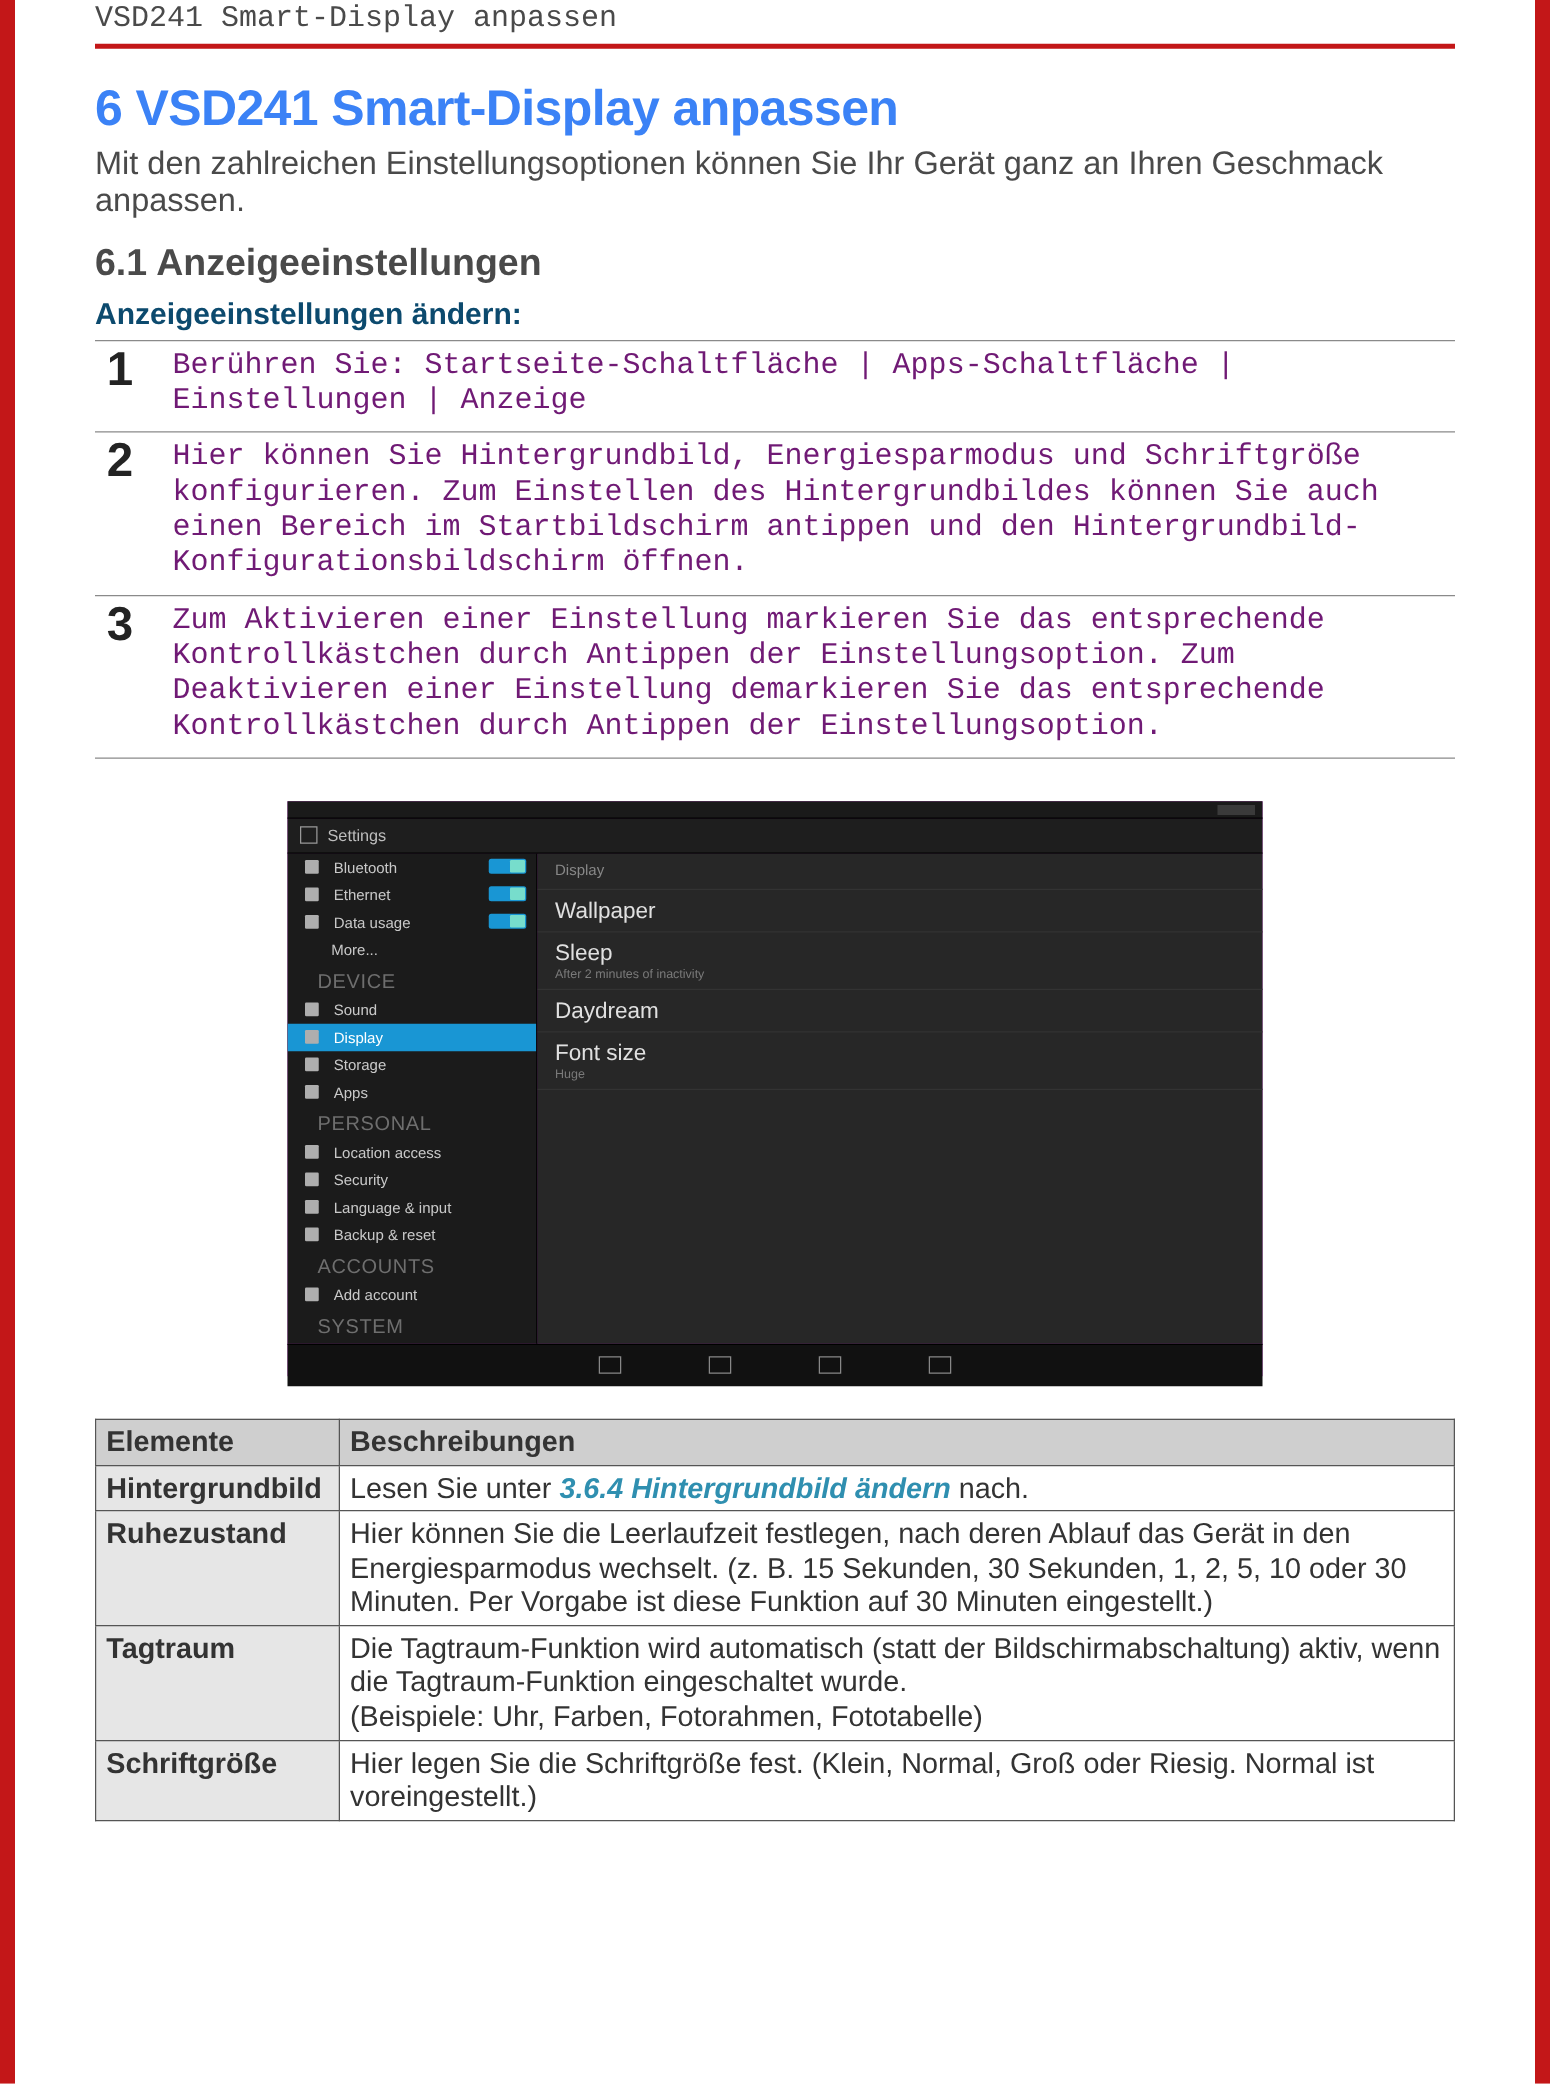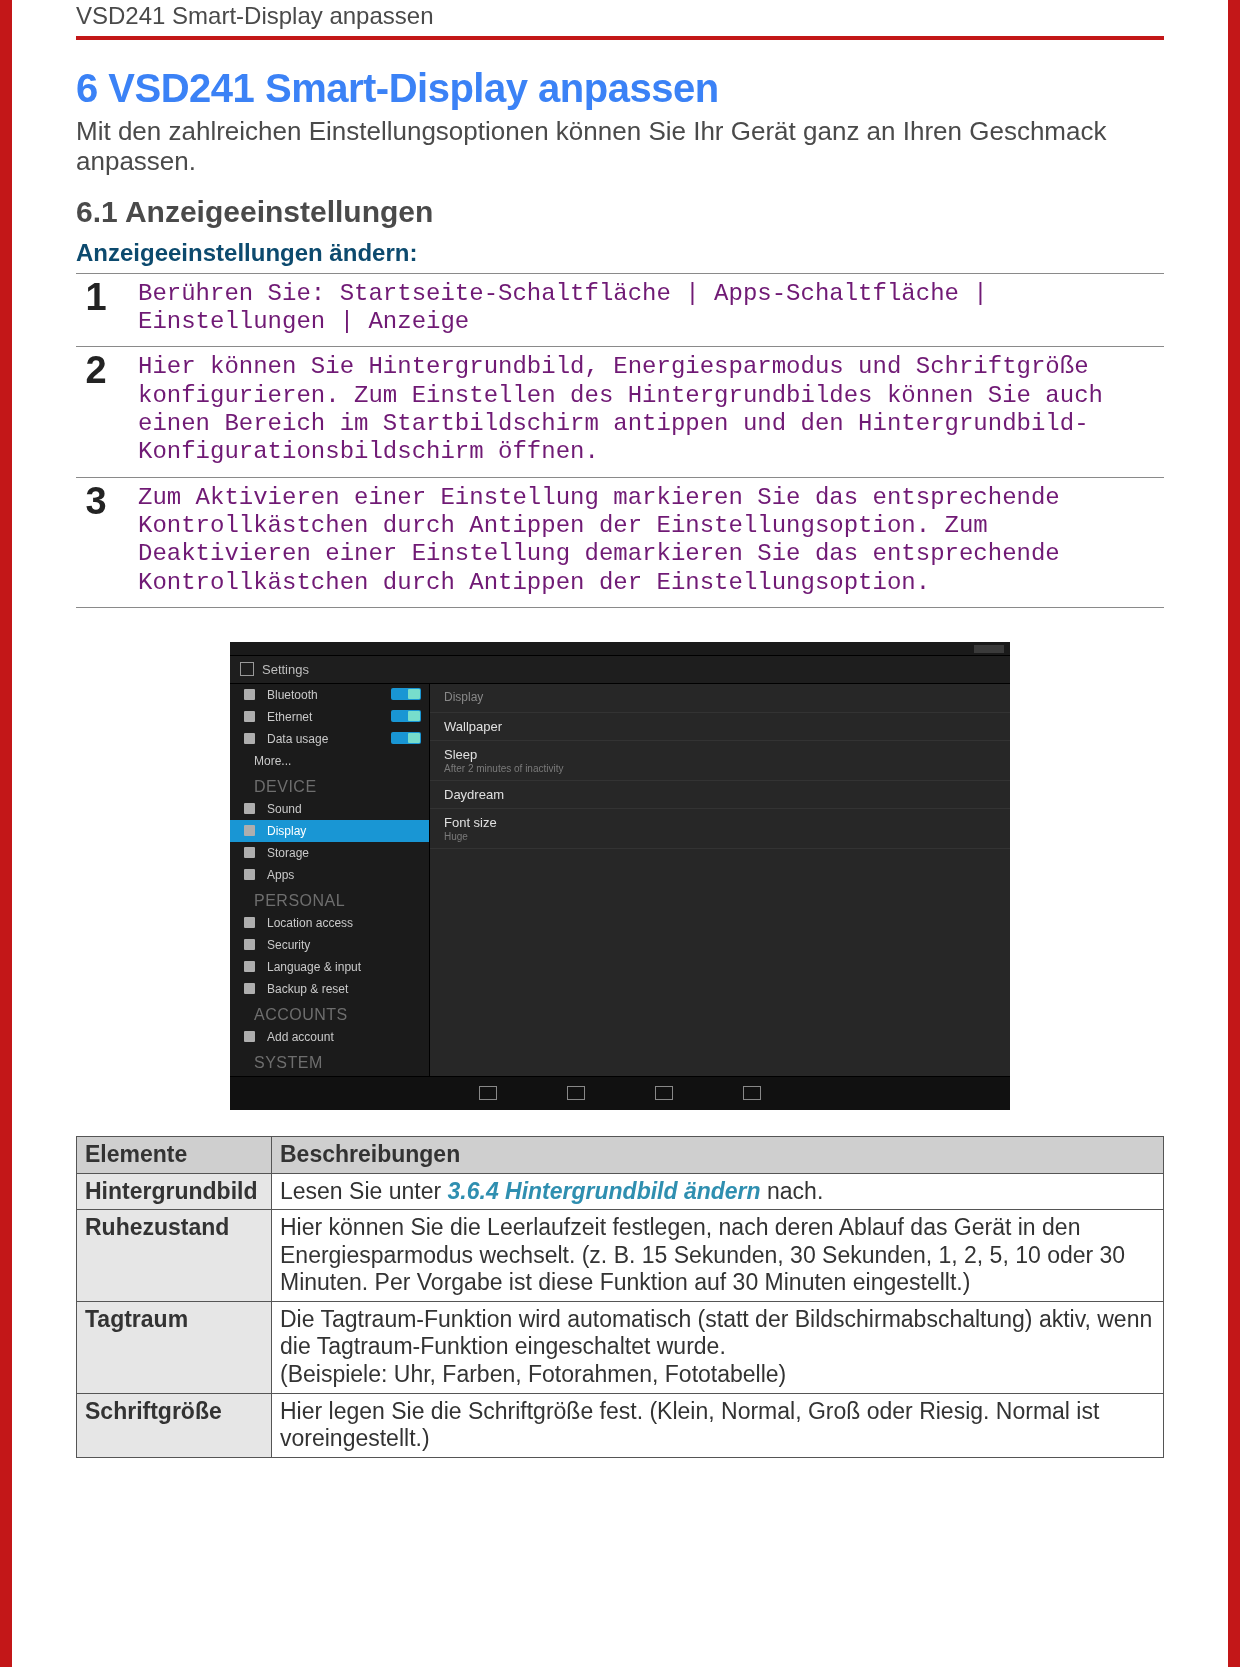--- a/index.html
+++ b/index.html
@@ -1,19 +1,19 @@
 <!DOCTYPE html>
 <html><head>
 <meta charset="utf-8">
 <style>
   * { box-sizing: border-box; margin: 0; padding: 0; }
   html, body { width: 1240px; height: 1667px; font-family: Arial, Helvetica, sans-serif; background: #fff; }
   .page { width: 1240px; height: 1667px; position: relative; border: 12px solid #c31718; border-top: none; border-bottom: none; background: #fff; }
   .inner { padding: 0 64px; }
-  .running-head { font-size: 24px; color: #4a4a4a; padding-top: 2px; font-family: Liberation Sans, sans-serif; }
+  .running-head { font-size: 24px; color: #4a4a4a; padding-top: 2px; font-family: Liberation Mono, monospace; }
   .red-rule { height: 4px; background: #c31718; margin-top: 6px; margin-bottom: 26px; }
   h1.chapter { font-size: 40px; font-weight: 700; color: #3b82f6; letter-spacing: -0.5px; }
   p.intro { font-size: 26px; color: #4a4a4a; margin-top: 6px; line-height: 1.15; }
   h2.section { font-size: 30px; font-weight: 700; color: #4a4a4a; margin-top: 18px; }
   p.subhead { font-size: 24px; font-weight: 700; color: #0c4a6e; margin-top: 10px; margin-bottom: 6px; }
 
   .steps { margin-top: 4px; }
   .step { border-top: 1px solid #8a8a8a; padding: 6px 0 10px 0; display: flex; gap: 22px; }
   .step:last-child { border-bottom: 1px solid #8a8a8a; }
   .step-num { font-size: 38px; font-weight: 700; color: #232323; line-height: 1; width: 40px; text-align: center; flex: 0 0 40px; margin-top: -2px; }
@@ -25,25 +25,25 @@
   .shot-top::after { content: ""; position: absolute; right: 6px; top: 3px; width: 30px; height: 8px; background: #3a3a3a; }
   .shot-head { display: flex; align-items: center; gap: 8px; padding: 6px 10px; background: #1e1e1e; border-bottom: 1px solid #000; }
   .shot-head .sq { width: 14px; height: 14px; border: 1px solid #999; display: inline-block; }
   .shot-body { display: flex; height: 392px; }
   .shot-side { width: 200px; background: #1b1b1b; border-right: 1px solid #000; overflow: hidden; }
   .shot-main { flex: 1; background: #272727; padding-top: 4px; }
   .side-item { padding: 4px 10px 4px 14px; display: flex; align-items: center; gap: 12px; font-size: 12px; color: #c9c9c9; position: relative; }
   .side-item .ico { width: 11px; height: 11px; background: #aeaeae; display: inline-block; flex: 0 0 11px; border-radius: 1px; }
   .side-item.sel { background: #1996d4; color: #fff; }
   .side-cat { padding: 6px 10px 2px 24px; font-size: 16px; color: #6e6e6e; letter-spacing: 0.5px; }
-  .side-item.indent { padding-left: 24px; }
+  .side-item.indent { padding-left: 35px; }
   .side-toggle { position: absolute; right: 8px; top: 4px; width: 30px; height: 12px; background: #1996d4; border-radius: 2px; }
   .side-toggle::after { content: ""; position: absolute; right: 1px; top: 1px; width: 12px; height: 10px; background: #7dc; border-radius: 1px; }
   .main-itm { padding: 6px 14px 6px 14px; border-bottom: 1px solid #333; }
-  .main-itm .t { font-size: 13px; color: #e0e0e0; }
+  .main-itm .t { font-size: 18px; color: #e0e0e0; }
   .main-itm .s { font-size: 10px; color: #7a7a7a; margin-top: 1px; }
   .shot-nav { height: 34px; background: #111; border-top: 1px solid #000; display: flex; justify-content: center; align-items: center; gap: 70px; }
   .nav-ico { width: 18px; height: 14px; border: 1px solid #888; display: inline-block; }
 
   table.desc { width: 100%; border-collapse: collapse; font-size: 23px; color: #333; }
   table.desc th, table.desc td { border: 1px solid #555; padding: 4px 8px; text-align: left; vertical-align: top; line-height: 1.2; }
   table.desc th { background: #cfcfcf; font-weight: 700; }
   table.desc td:first-child { background: #e6e6e6; font-weight: 700; width: 195px; }
   .xref { color: #2f8fb0; font-style: italic; font-weight: 700; }
 

